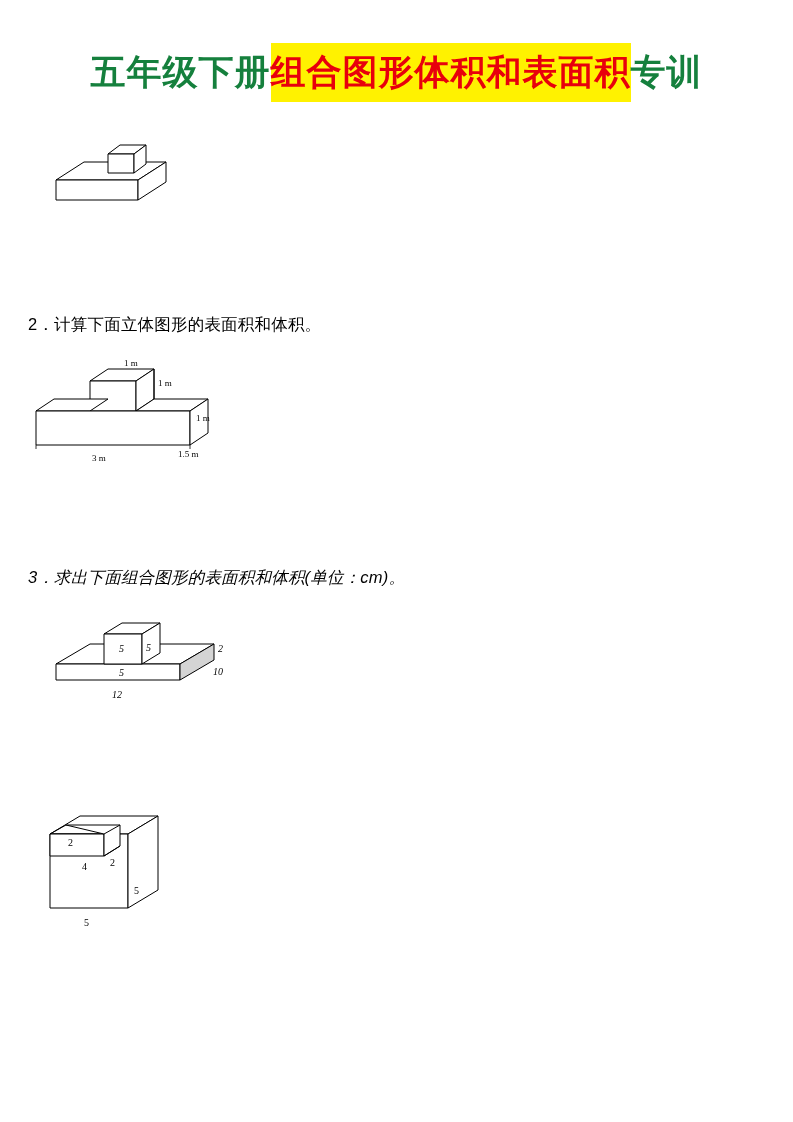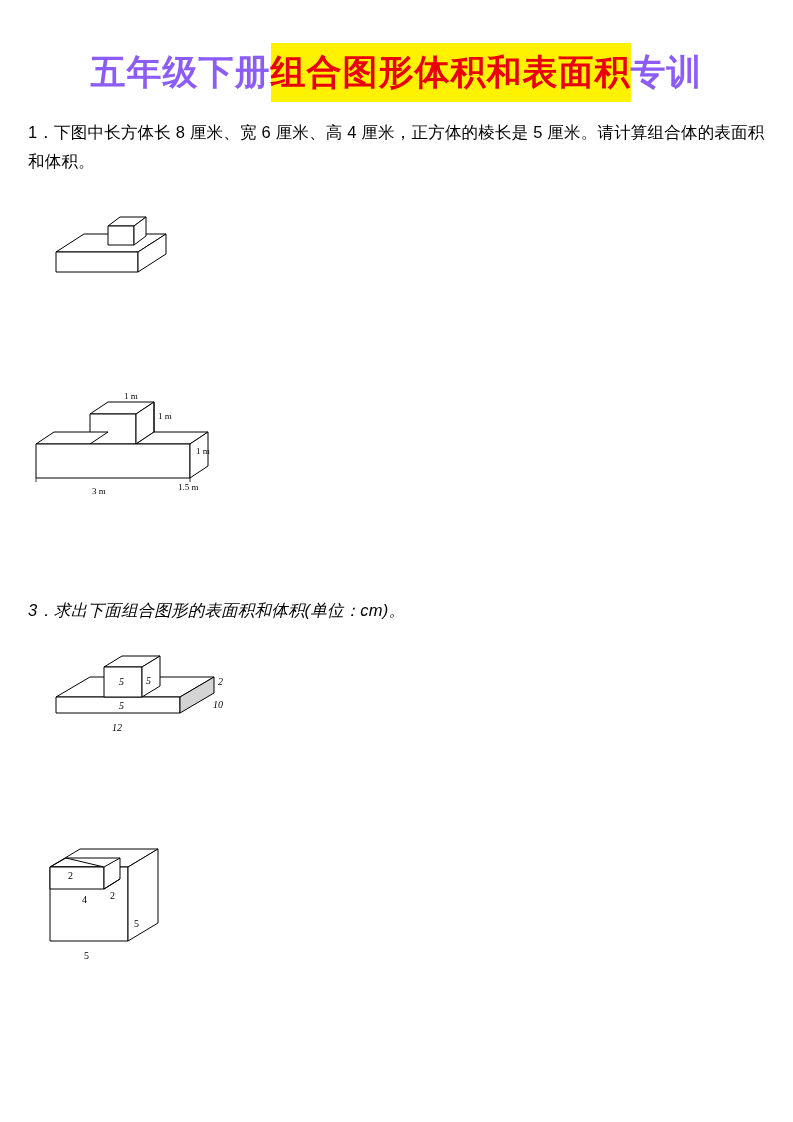--- a/index.html
+++ b/index.html
@@ -28,21 +28,21 @@
     margin-top: 52px;
     text-align: center;
     font-family: "Liberation Serif", serif;
     font-weight: bold;
     font-size: 35px;
     letter-spacing: 1px;
     white-space: nowrap;
     line-height: 1.2;
   }
   .title .plain {
-    color: #8b5cf6;
+    color: #15803d;
   }
   .title .hl {
     color: #e8000c;
     background: #fff200;
     padding: 10px 0;
   }
 
   
   .problem {
     position: relative;
@@ -84,38 +84,38 @@
 </head>
 <body>
 
 <div class="page">
 
   <div class="title">
     <span class="plain">五年级下册</span><span class="hl">组合图形体积和表面积</span><span class="plain">专训</span>
   </div>
 
   <div class="problem" id="p1">
-    <div class="q-text">
-      <span>1．</span><span>下图中长方体长 8 厘米、宽 6 厘米、高 4 厘米，正方体的棱长是 5 厘米。请计算组合体的表面积和体积。</span>
-    </div>
     <div class="fig">
       <svg width="180" height="100" viewBox="0 0 180 100">
 
         <polygon points="10,62 92,62 120,44 38,44" fill="#ffffff" stroke="#000" stroke-width="1"></polygon>
         <polygon points="10,62 92,62 92,82 10,82" fill="#ffffff" stroke="#000" stroke-width="1"></polygon>
         <polygon points="92,62 120,44 120,64 92,82" fill="#ffffff" stroke="#000" stroke-width="1"></polygon>
 
         <polygon points="62,36 88,36 100,27 74,27" fill="#ffffff" stroke="#000" stroke-width="1"></polygon>
         <polygon points="62,36 88,36 88,55 62,55" fill="#ffffff" stroke="#000" stroke-width="1"></polygon>
         <polygon points="88,36 100,27 100,46 88,55" fill="#ffffff" stroke="#000" stroke-width="1"></polygon>
       </svg>
     </div>
   </div>
 
   <div class="problem" id="p2">
+    <div class="q-text">
+      <span>2．</span><span>计算下面立体图形的表面积和体积。</span>
+    </div>
     <div class="fig">
       <svg width="260" height="130" viewBox="0 0 260 130">
 
         <polygon points="62,32 108,32 126,20 80,20" fill="#ffffff" stroke="#000" stroke-width="1"></polygon>
 
         <polygon points="62,32 108,32 108,62 62,62" fill="#ffffff" stroke="#000" stroke-width="1"></polygon>
 
         <polygon points="108,32 126,20 126,50 108,62" fill="#ffffff" stroke="#000" stroke-width="1"></polygon>
 
         <polygon points="8,62 62,62 80,50 26,50" fill="#ffffff" stroke="#000" stroke-width="1"></polygon>

